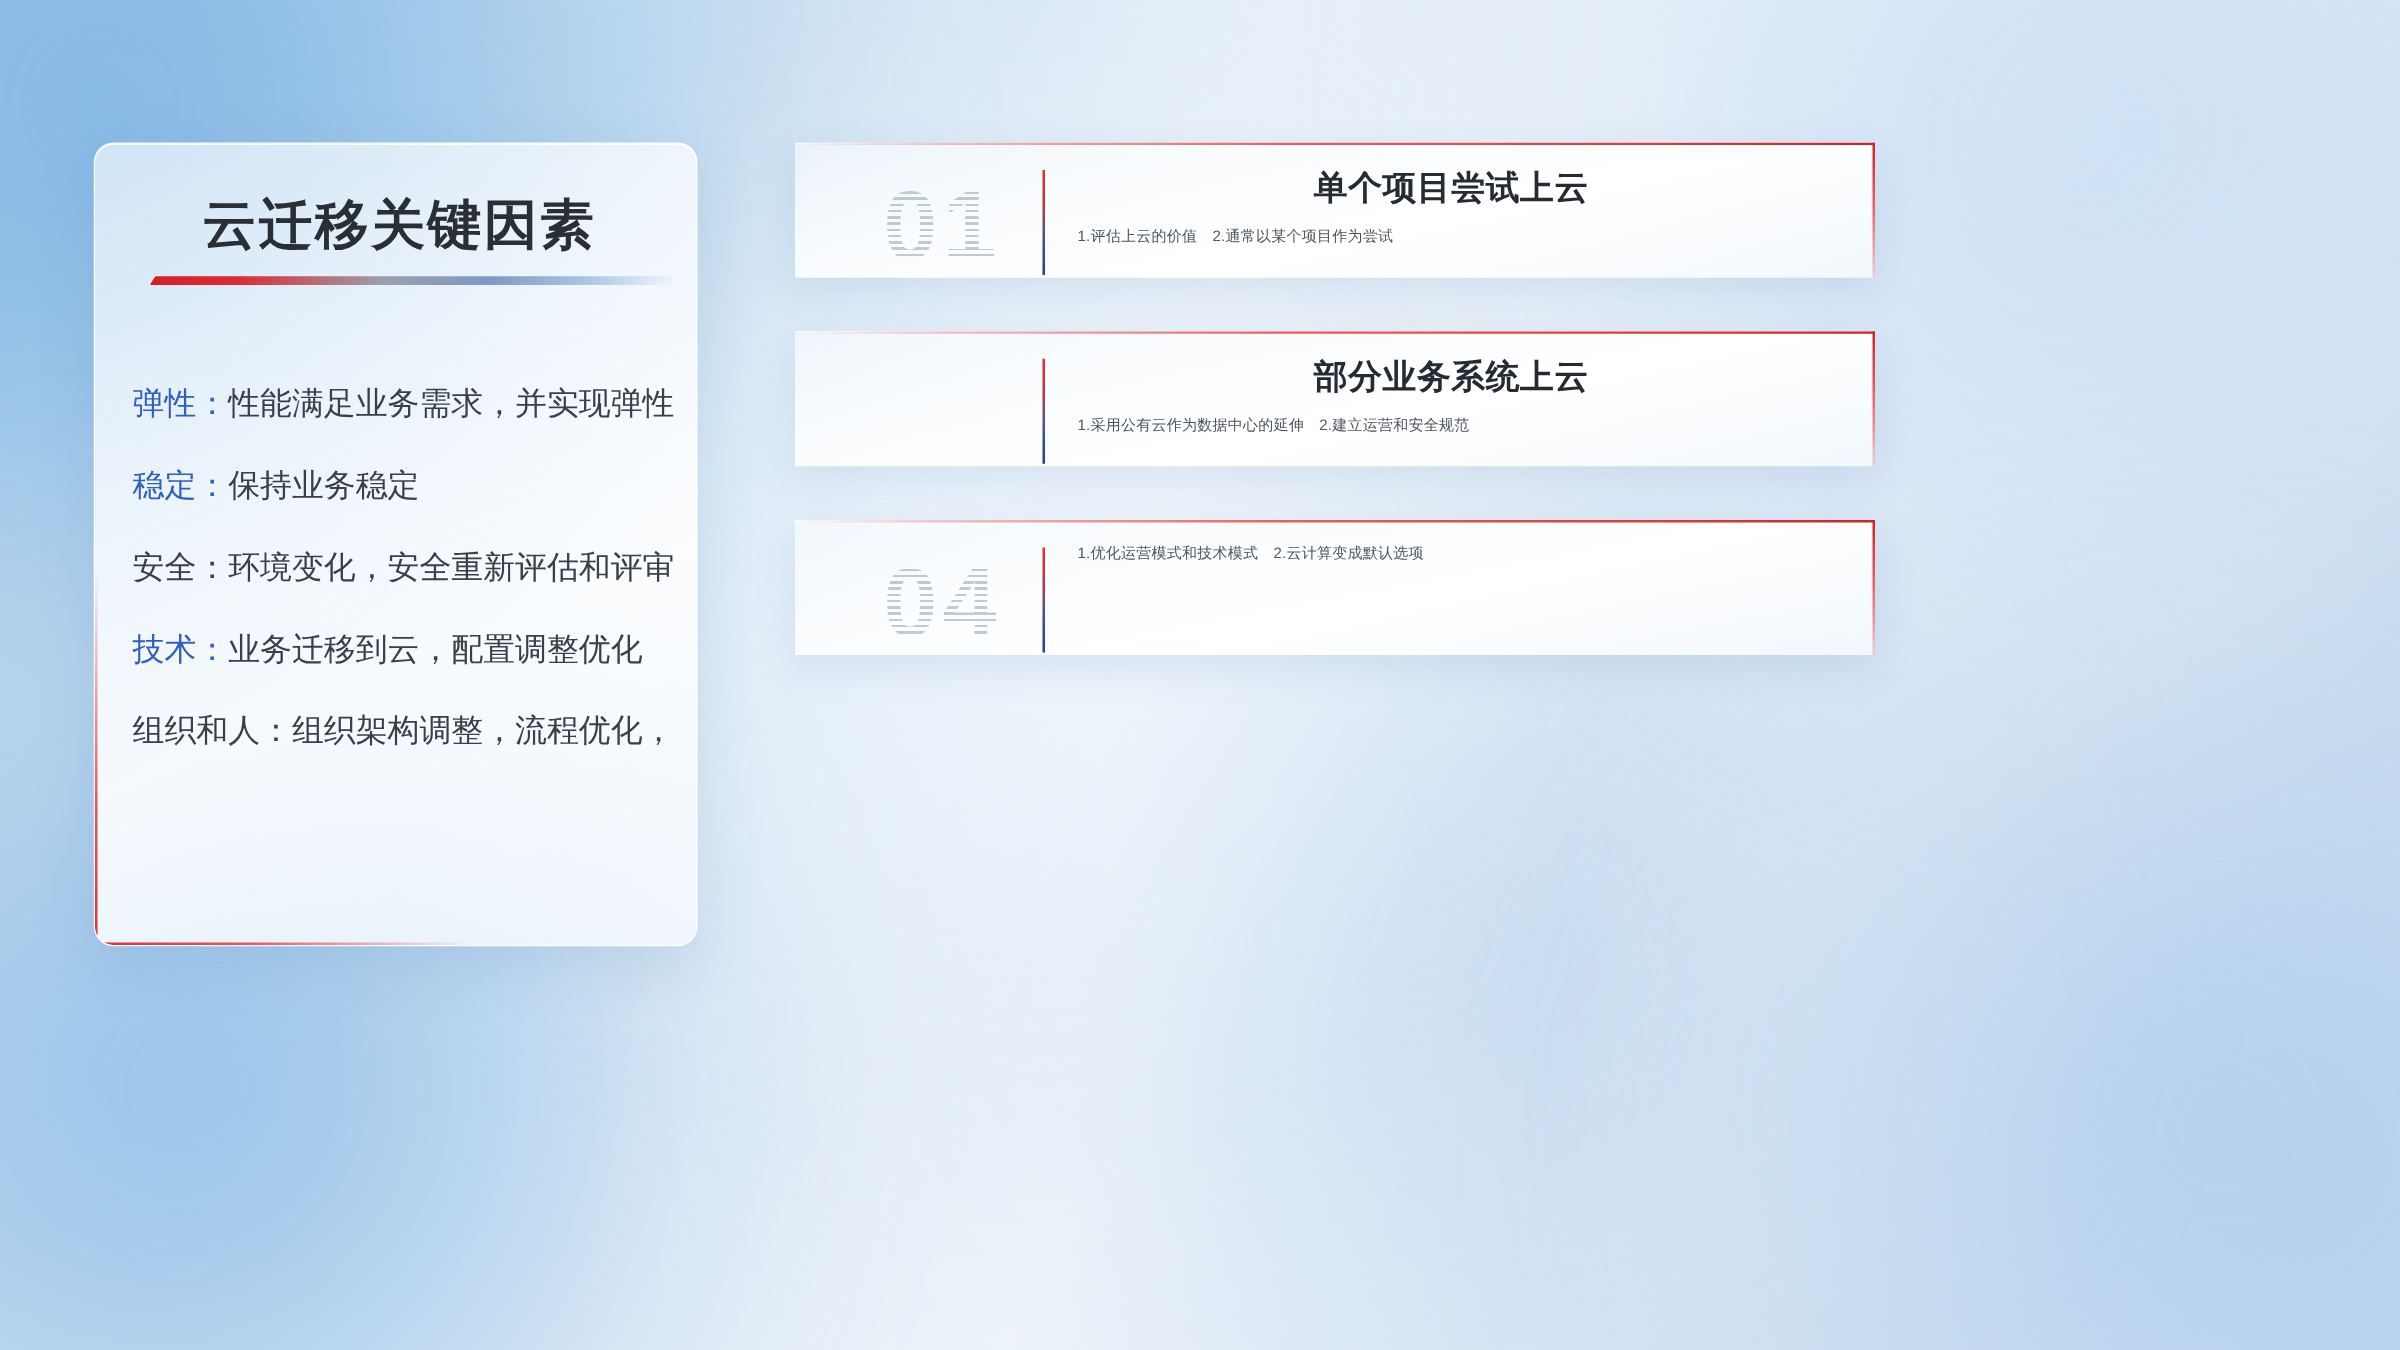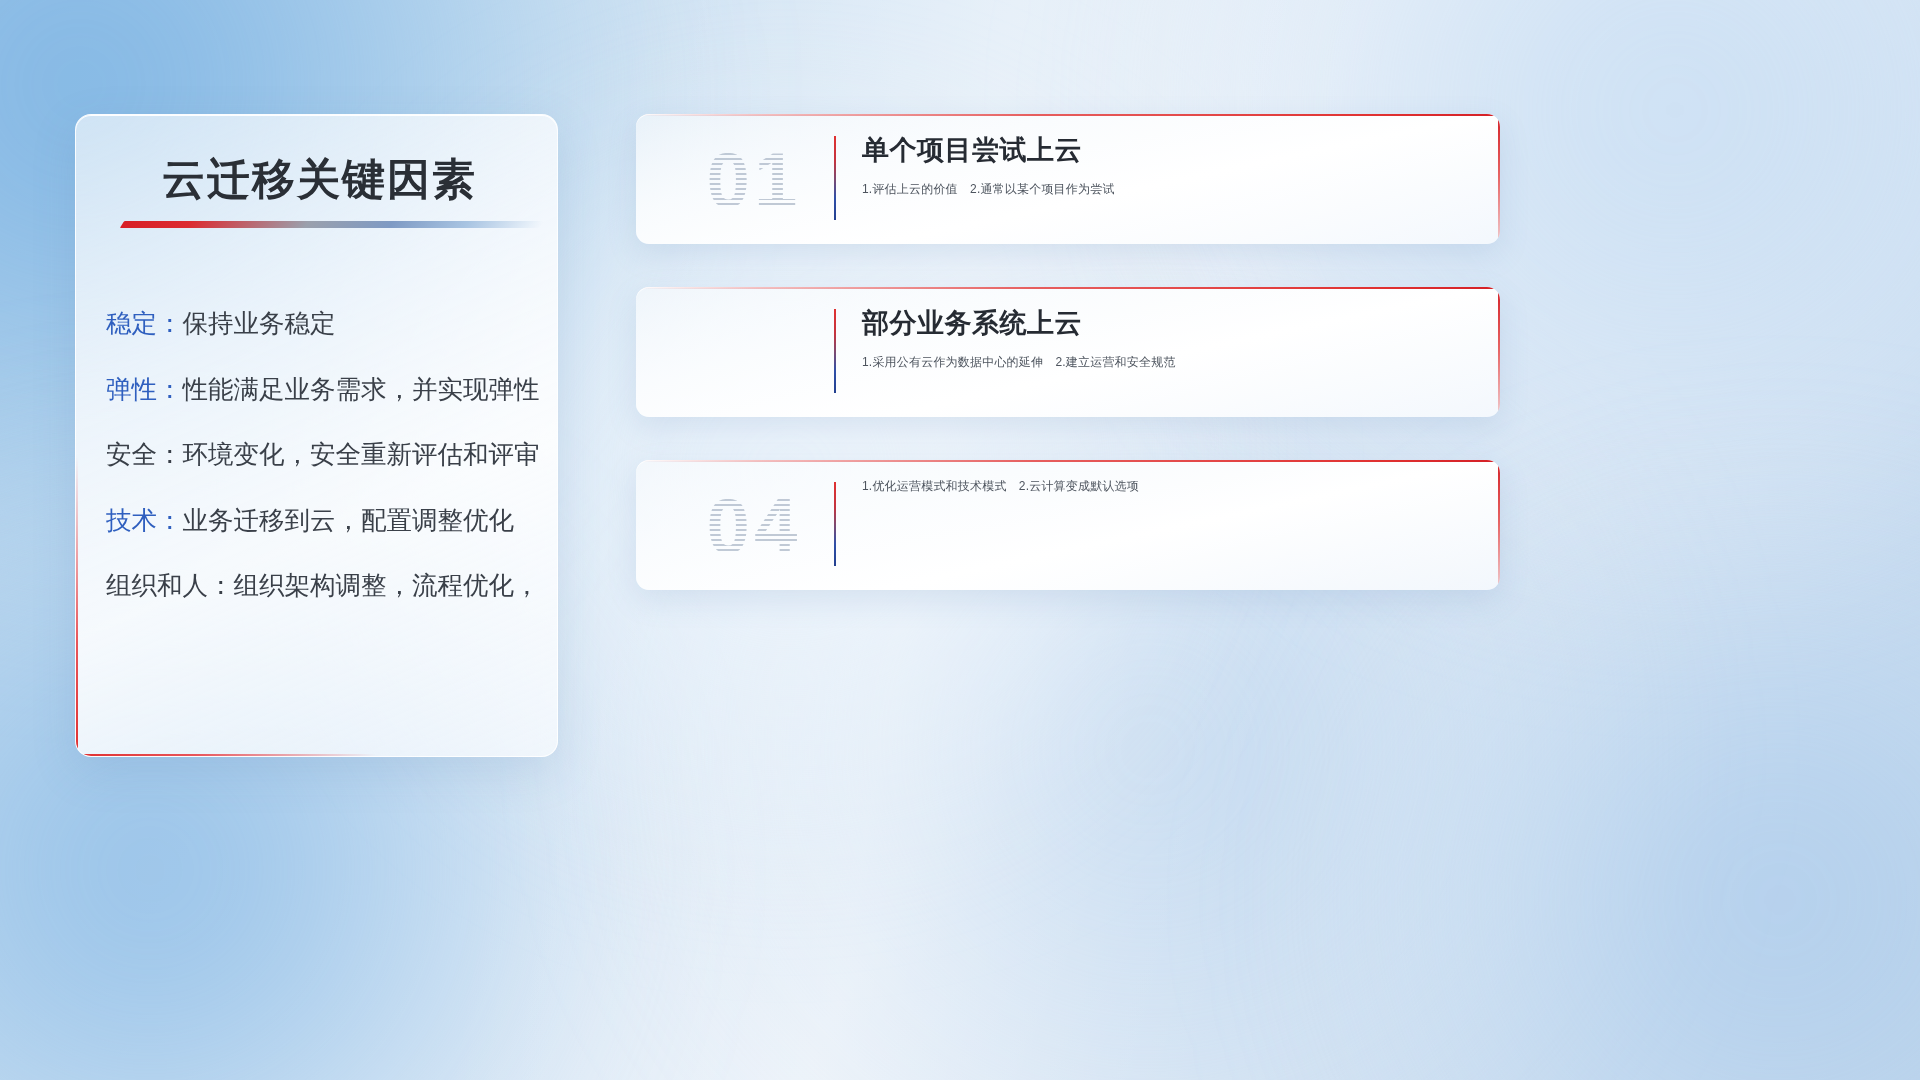--- a/index.html
+++ b/index.html
@@ -68,23 +68,23 @@
     margin-bottom:40px; white-space:nowrap;
   }
   .factor .lbl{ font-weight:500; }
   .factor.accent .lbl{ color:#2f5fbf; }
   .factor .txt{ color:#3a4049; }
   .factor.cont{ margin-bottom:0; }
 
   
   #cards{ position:absolute; left:636px; top:114px; width:864px; }
   .card{
-    position:relative; height:130px; margin-bottom:43px;
+    position:relative; height:108px; margin-bottom:43px;
     background:linear-gradient(168deg,rgba(255,255,255,.52) 0%,rgba(253,254,255,.86) 30%,#ffffff 58%,rgba(250,252,255,.80) 100%);
-    border-radius:13px;
+    border-radius:0;
     box-shadow:0 10px 30px rgba(86,128,178,.15), 0 1px 0 rgba(255,255,255,.9) inset;
     overflow:hidden;
   }
   .card:last-child{ margin-bottom:0; }
   .card-topline{
     position:absolute; left:0; top:0; height:2px; width:100%;
     background:linear-gradient(to right,rgba(224,49,49,0) 0%,rgba(224,49,49,.30) 14%,rgba(224,49,49,.78) 46%,#e03131 86%,#d42027 100%);
   }
   .card-rightline{
     position:absolute; right:0; top:0; width:2px; height:100%;
@@ -100,21 +100,21 @@
     opacity:.72;
     filter:blur(.2px);
   }
   .card-divider{
     position:absolute; left:198px; top:22px; width:2px; height:84px;
     background:linear-gradient(to bottom,#e03131 0%,#c4343f 30%,#7a4a72 52%,#2f4fa8 74%,#23408f 100%);
   }
   .card-body{ position:absolute; left:226px; top:18px; right:40px; }
   .card-title{
     font-size:27px; font-weight:700; color:#262b33; letter-spacing:.5px;
-    margin-bottom:13px; white-space:nowrap;
+    margin-bottom:13px; white-space:nowrap;text-align:center;
   }
   .card-desc{
     font-size:12px; color:#4d545e; white-space:nowrap; letter-spacing:.2px;
   }
 </style>
 </head>
 <body>
 
 <div id="bg">
   <div class="bg-base"></div>
@@ -126,25 +126,25 @@
   <div class="blob b6"></div>
   <div class="sheen"></div>
 </div>
 
 <section id="left-panel">
   <h1 class="panel-title">云迁移关键因素</h1>
   <div class="title-rule"></div>
   <div class="factor-list">
 
     <div class="factor accent">
-      <span class="lbl">稳定：</span><span class="txt">保持业务稳定</span>
+      <span class="lbl">弹性：</span><span class="txt">性能满足业务需求，并实现弹性</span>
     </div>
 
     <div class="factor accent">
-      <span class="lbl">弹性：</span><span class="txt">性能满足业务需求，并实现弹性</span>
+      <span class="lbl">稳定：</span><span class="txt">保持业务稳定</span>
     </div>
 
     <div class="factor">
       <span class="lbl">安全：</span><span class="txt">环境变化，安全重新评估和评审</span>
     </div>
 
     <div class="factor accent">
       <span class="lbl">技术：</span><span class="txt">业务迁移到云，配置调整优化</span>
     </div>
 

